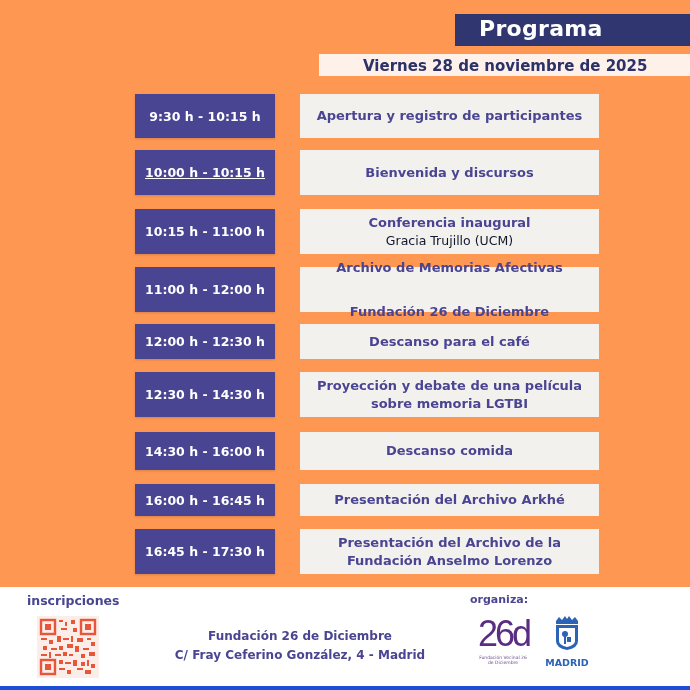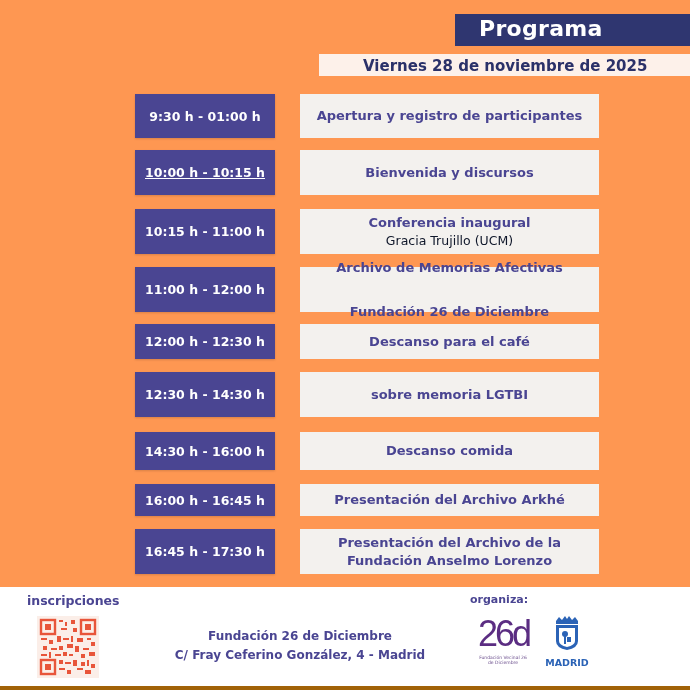--- a/index.html
+++ b/index.html
@@ -5,21 +5,21 @@
   html, body { margin:0; padding:0; }
   body { width:690px; height:690px; position:relative; overflow:hidden; background:#fe9752; font-family:"DejaVu Sans", sans-serif; }
   .title-bar { position:absolute; left:455px; top:14px; width:235px; height:32px; background:#2f3670; }
   .title-bar span { position:absolute; left:24px; top:2px; color:#fff; font-weight:bold; font-size:22px; letter-spacing:0.3px; }
   .date-bar { position:absolute; left:319px; top:54px; width:371px; height:22px; background:#fdf1ea; }
   .date-bar span { position:absolute; left:44px; top:3px; color:#2b3169; font-weight:bold; font-size:15px; }
   .row { position:absolute; left:0; width:690px; }
   .time { position:absolute; left:135px; width:140px; background:#4a4592; color:#fff; font-weight:bold; font-size:12.5px; display:flex; align-items:center; justify-content:center; box-shadow:0 1px 2px rgba(0,0,0,0.15); }
   .event { position:absolute; left:300px; width:299px; background:#f3f1ee; color:#4a4592; font-weight:bold; font-size:13px; display:flex; flex-direction:column; align-items:center; justify-content:center; text-align:center; line-height:18px; }
   .event .sub { font-weight:normal; color:#0f172a; font-size:12.5px; }
-  .footer { position:absolute; left:0; top:587px; width:690px; height:99px; background:#fff; border-bottom:4px solid #a16207; }
+  .footer { position:absolute; left:0; top:587px; width:690px; height:99px; background:#fff; border-bottom:4px solid #1d4ed8; }
   .insc { position:absolute; left:27px; top:6px; color:#4a4592; font-weight:bold; font-size:12.5px; }
   .qr { position:absolute; left:37px; top:29px; width:62px; height:62px; background:#fbeee8; }
   .addr { position:absolute; left:160px; top:40px; width:280px; text-align:center; color:#4a4592; font-weight:bold; font-size:12px; line-height:19px; }
   .org { position:absolute; left:470px; top:6px; color:#4a4592; font-weight:bold; font-size:11px; }
   .logo26 { position:absolute; left:478px; top:28px; width:50px; height:62px; }
   .logo26 .num { font-size:36px; color:#5b2d82; font-weight:normal; letter-spacing:-3px; line-height:38px; font-family:Liberation Sans, sans-serif; }
   .logo26 .cap { font-size:4.5px; color:#6a4d8c; text-align:center; line-height:5px; margin-top:2px; }
   .madrid { position:absolute; left:542px; top:28px; width:50px; height:62px; text-align:center; }
   .madrid .txt { color:#2b63b6; font-weight:bold; font-size:9.5px; margin-top:2px; }
 </style>
@@ -28,21 +28,21 @@
 
 <div class="title-bar">
   <span>Programa</span>
 </div>
 <div class="date-bar">
   <span>Viernes 28 de noviembre de 2025</span>
 </div>
 
 <div id="schedule">
     <div class="row" style="top: 94px;">
-      <div class="time" style="top: 0px; height: 44px;">9:30 h - 01:00 h</div>
+      <div class="time" style="top: 0px; height: 44px;">9:30 h - 10:15 h</div>
       <div class="event" style="top: 0px; height: 44px;">
         <div>Apertura y registro de participantes</div>
       </div>
     </div>
     <div class="row" style="top: 150px;">
       <div class="time" style="top: 0px; height: 45px; text-decoration: underline;">10:00 h - 10:15 h</div>
       <div class="event" style="top: 0px; height: 45px;">
         <div>Bienvenida y discursos</div>
       </div>
     </div>
@@ -62,20 +62,21 @@
     </div>
     <div class="row" style="top: 324px;">
       <div class="time" style="top: 0px; height: 35px;">12:00 h - 12:30 h</div>
       <div class="event" style="top: 0px; height: 35px;">
         <div>Descanso para el café</div>
       </div>
     </div>
     <div class="row" style="top: 372px;">
       <div class="time" style="top: 0px; height: 45px;">12:30 h - 14:30 h</div>
       <div class="event" style="top: 0px; height: 45px;">
+        <div>Proyección y debate de una película</div>
         <div>sobre memoria LGTBI</div>
       </div>
     </div>
     <div class="row" style="top: 432px;">
       <div class="time" style="top: 0px; height: 38px;">14:30 h - 16:00 h</div>
       <div class="event" style="top: 0px; height: 38px;">
         <div>Descanso comida</div>
       </div>
     </div>
     <div class="row" style="top: 484px;">

